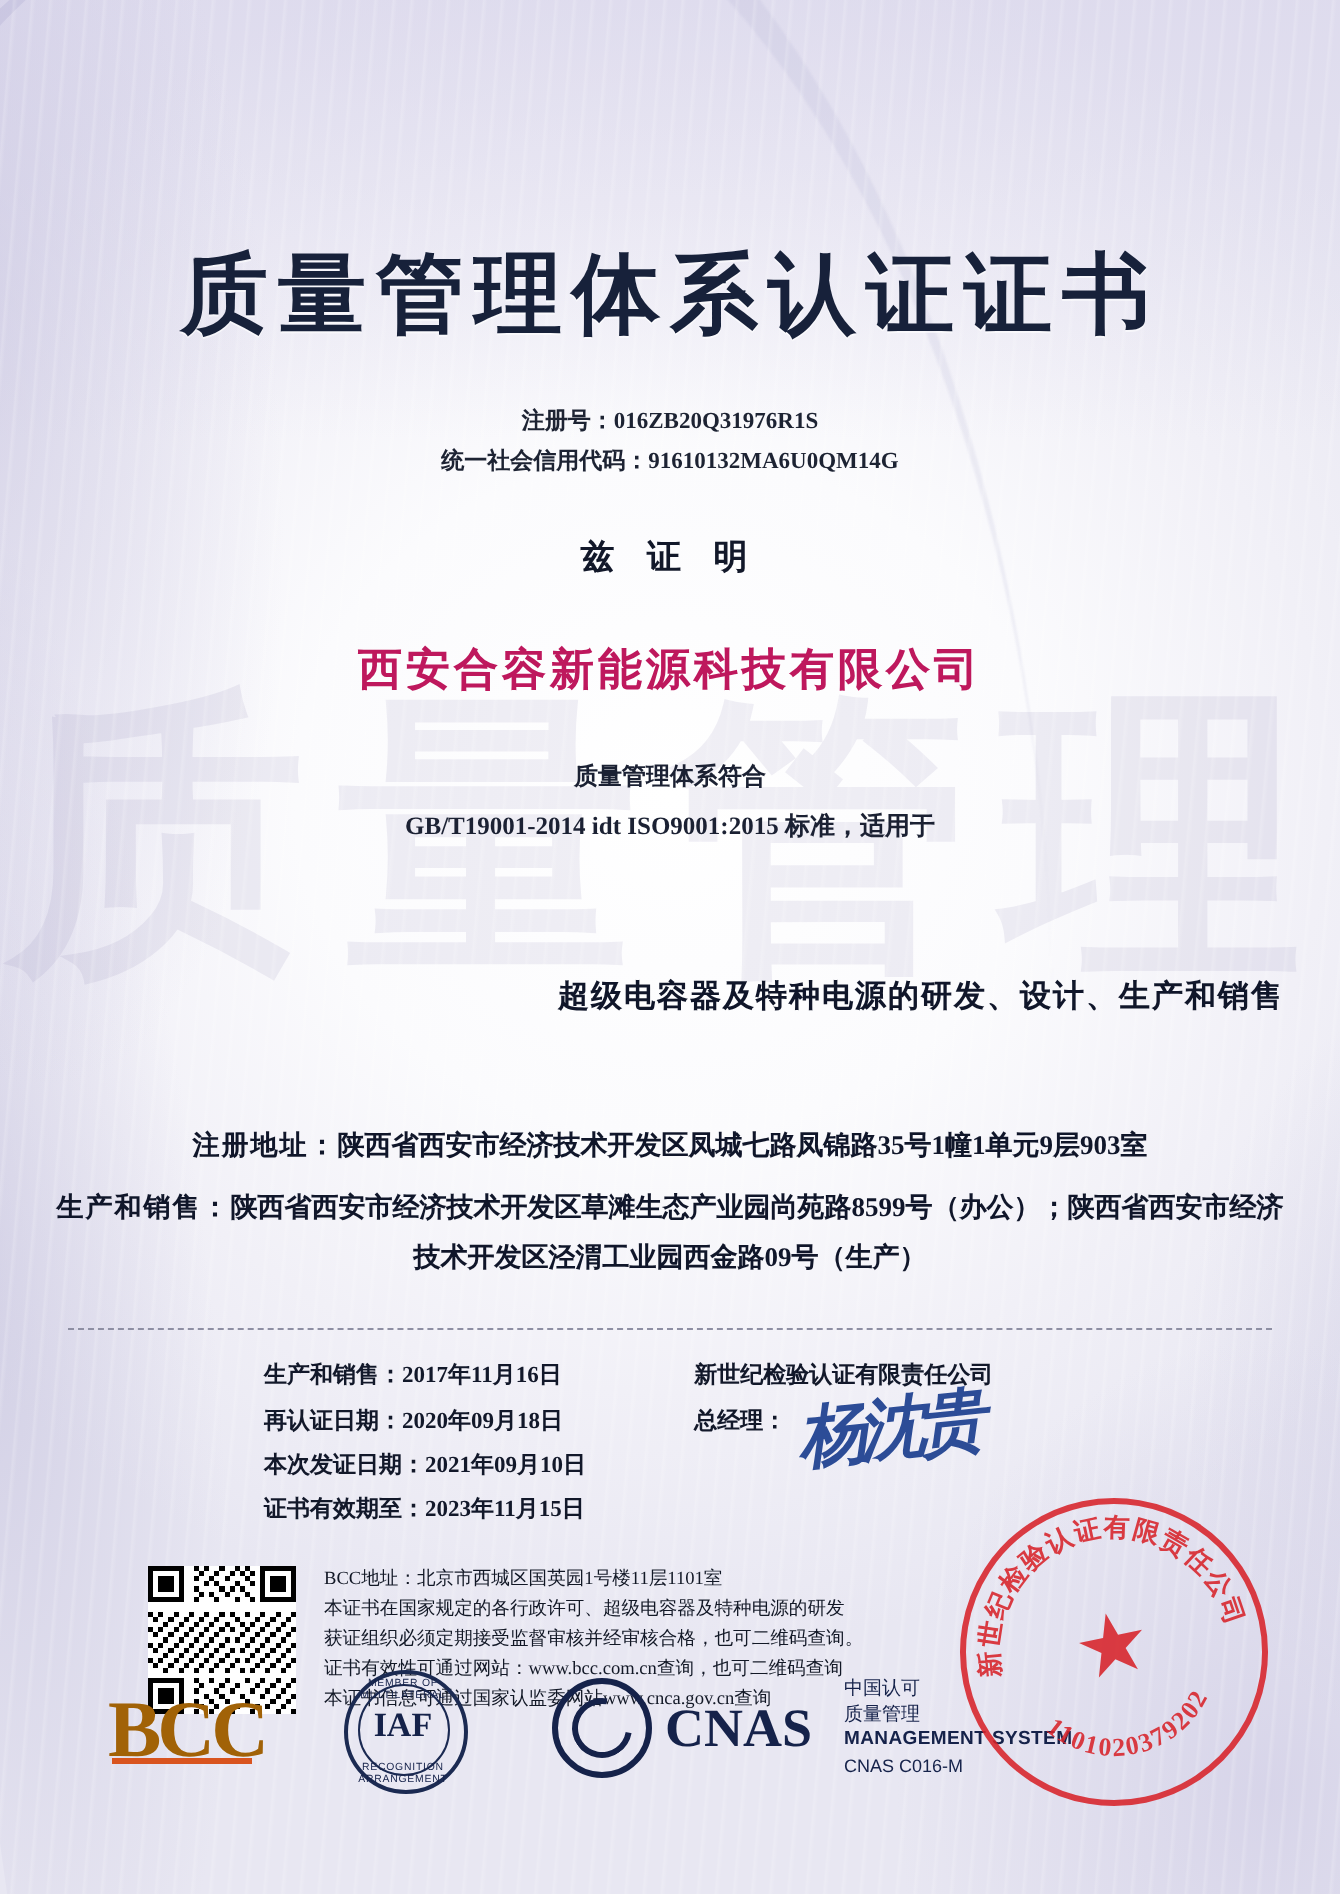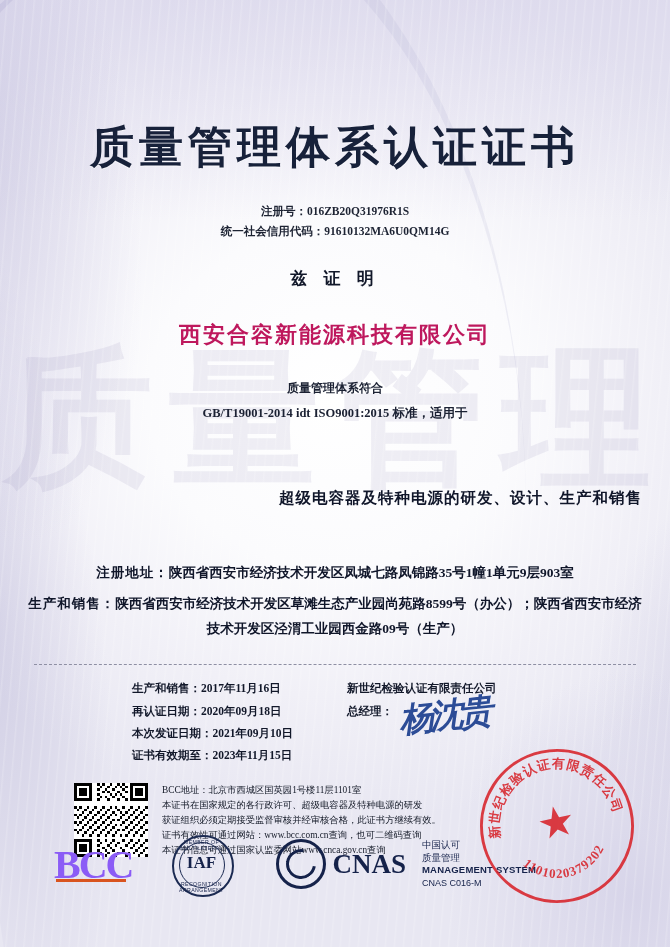--- a/index.html
+++ b/index.html
@@ -256,21 +256,21 @@
   }
   .logo-bcc {
     display: flex;
     align-items: flex-end;
     margin-right: 26px;
   }
   .bcc-text {
     font-family: "Liberation Serif", serif;
     font-size: 40px;
     font-weight: bold;
-    color: #8b5cf6;
+    color: #a16207;
     letter-spacing: -2px;
     position: relative;
     text-align: right;
   }
   .bcc-bar {
     position: absolute;
     left: 2px;
     right: 6px;
     bottom: 6px;
     height: 3px;
@@ -682,21 +682,21 @@
               <rect x="16" y="28" width="1" height="1"></rect>
               <rect x="20" y="28" width="1" height="1"></rect>
               <rect x="25" y="28" width="1" height="1"></rect>
               <rect x="28" y="28" width="1" height="1"></rect>
           </g>
         </svg>
       </div>
       <div class="fineprint">
         <div>BCC地址：北京市西城区国英园1号楼11层1101室</div>
         <div>本证书在国家规定的各行政许可、超级电容器及特种电源的研发</div>
-        <div>获证组织必须定期接受监督审核并经审核合格，此证书方继续有效。</div>
+        <div>获证组织必须定期接受监督审核并经审核合格，也可二维码查询。</div>
         <div>证书有效性可通过网站：www.bcc.com.cn查询，也可二维码查询</div>
         <div>本证书信息可通过国家认监委网站www.cnca.gov.cn查询</div>
       </div>
     </div>
 
   </div>
 
   <div class="logos">
     <div class="logo-bcc">
       <div class="bcc-text">

